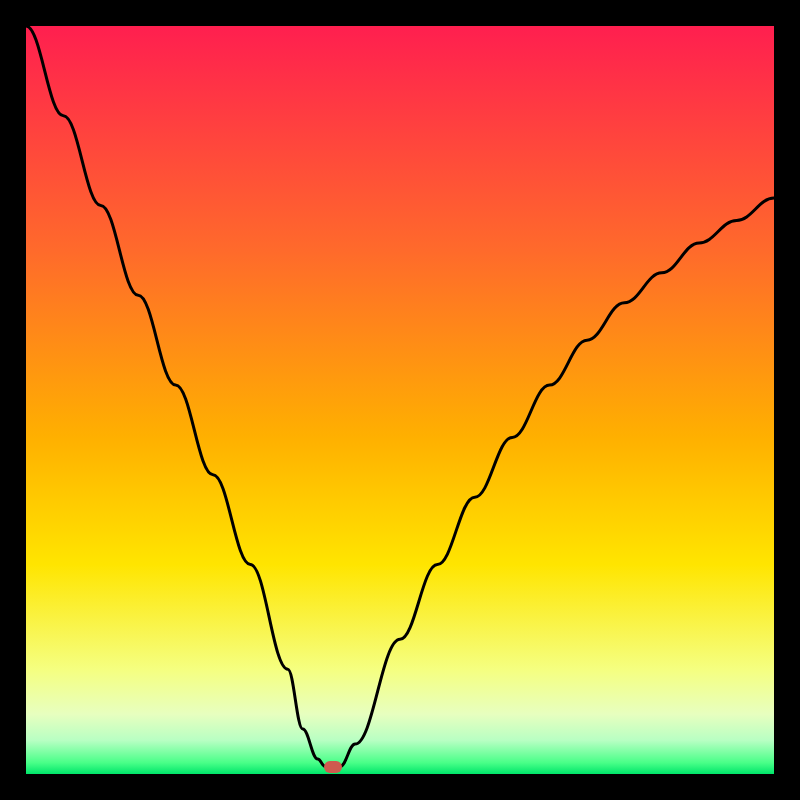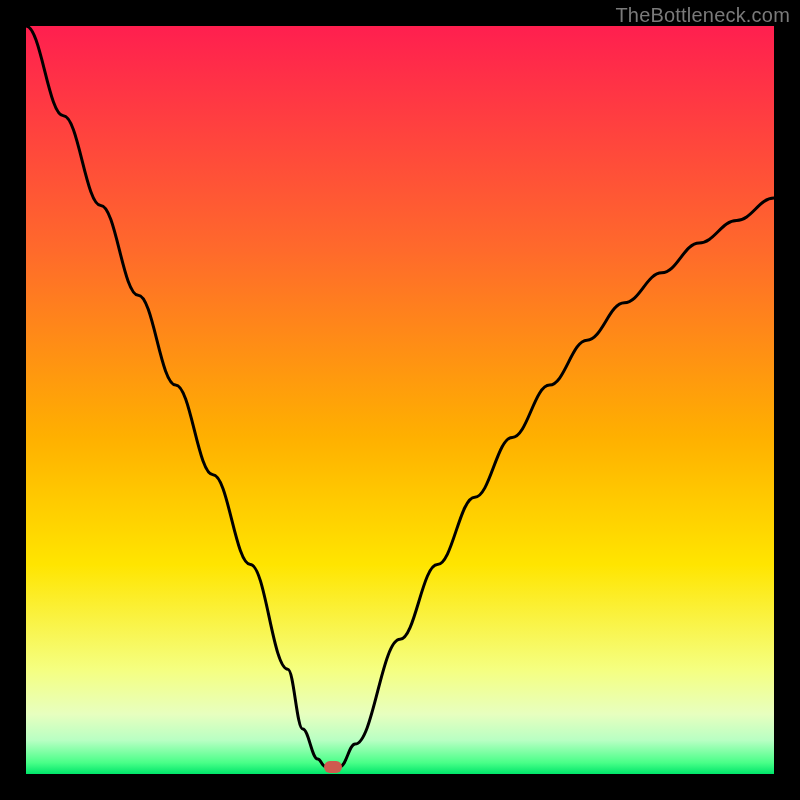--- a/index.html
+++ b/index.html
@@ -52,21 +52,20 @@
     height: 12px;
     border-radius: 6px;
     transform: translate(-50%, -50%);
     pointer-events: none;
   }
 </style>
 </head>
 <body>
 
 <div class="frame">
-  <div class="watermark">TheBottleneck.com</div>
 
   <div class="plot">
     <svg class="bg-gradient" viewBox="0 0 100 100" preserveAspectRatio="none">
       <defs>
         <linearGradient id="bgGrad" x1="0" y1="0" x2="0" y2="1">
             <stop offset="0.00%" stop-color="#ff1f4f"></stop>
             <stop offset="30.00%" stop-color="#ff6a2b"></stop>
             <stop offset="55.00%" stop-color="#ffb000"></stop>
             <stop offset="72.00%" stop-color="#ffe500"></stop>
             <stop offset="86.00%" stop-color="#f5ff80"></stop>

